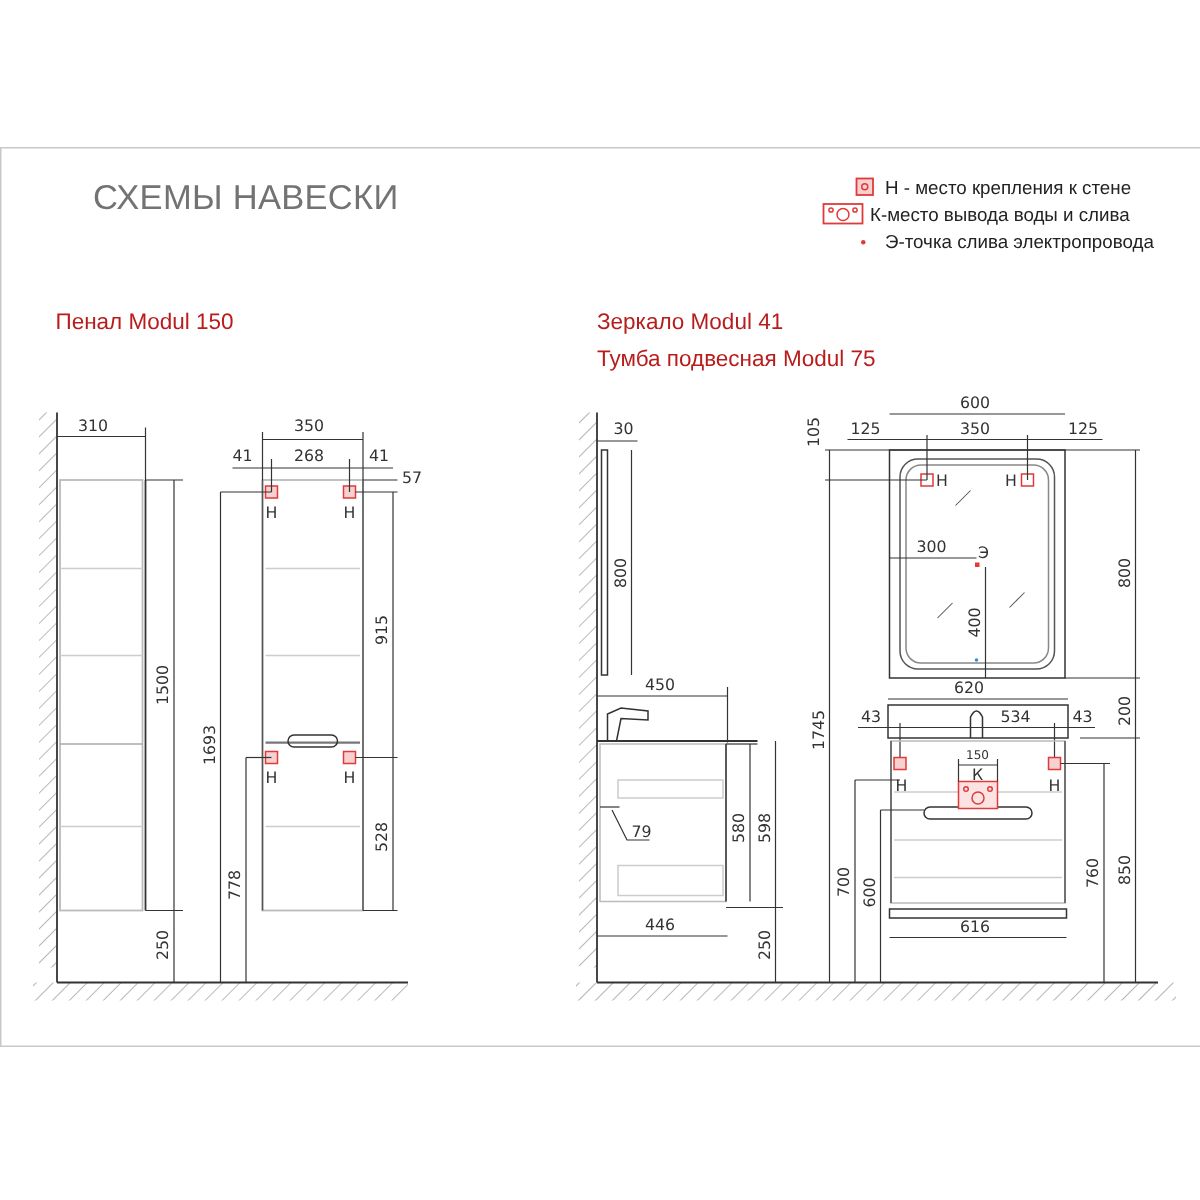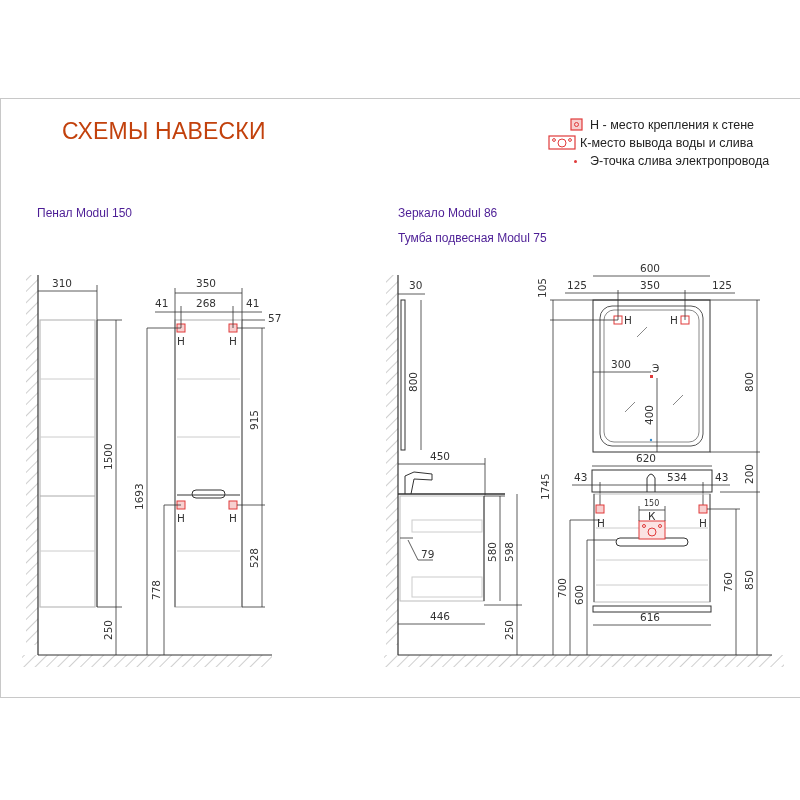--- a/index.html
+++ b/index.html
@@ -1,22 +1,22 @@
 <!DOCTYPE html>
 <html><head>
 <meta charset="utf-8">
 <style>
   html, body { margin:0; padding:0; background:#ffffff; }
   body { width:800px; height:800px; position:relative; overflow:hidden;
          font-family:"Liberation Sans", sans-serif; color:#222; }
   .frame { position:absolute; left:0; top:98px; width:800px; height:600px;
            border-top:1px solid #c8c8c8; border-bottom:1px solid #c8c8c8;
            border-left:1px solid #c8c8c8; box-sizing:border-box; }
-  .title { position:absolute; left:62px; top:118px; font-size:23px; color:#c2410c; letter-spacing:0.2px; }
-  .sec { position:absolute; font-size:12px; color:#4c1d95; }
+  .title { position:absolute; left:62px; top:118px; font-size:23px; color:#737373; letter-spacing:0.2px; }
+  .sec { position:absolute; font-size:15px; color:#b91c1c; }
   .legend { position:absolute; left:548px; top:116px; font-size:12.5px; color:#222; }
   .legend .row { position:relative; height:18px; line-height:18px; }
   svg.draw { position:absolute; left:0; top:0; }
   svg text { font-family:"DejaVu Sans", sans-serif; font-size:10.5px; fill:#333; }
 </style>
 </head>
 <body>
 
 <div class="frame"></div>
 
@@ -39,21 +39,21 @@
     </svg>
     <span style="position:absolute;left:32px;white-space:nowrap">К-место вывода воды и слива</span>
   </div>
   <div class="row">
     <span style="position:absolute;left:26px;top:8px;width:3px;height:3px;background:#e03a3a;border-radius:50%"></span>
     <span style="position:absolute;left:42px;white-space:nowrap">Э-точка слива электропровода</span>
   </div>
 </div>
 
 <div class="sec" style="left:37px;top:206px">Пенал Modul 150</div>
-<div class="sec" style="left:398px;top:206px">Зеркало Modul 86</div>
+<div class="sec" style="left:398px;top:206px">Зеркало Modul 41</div>
 <div class="sec" style="left:398px;top:231px">Тумба подвесная Modul 75</div>
 
 <svg class="draw" width="800" height="800" viewBox="0 0 800 800">
   <defs>
     <pattern id="hatch" patternUnits="userSpaceOnUse" width="8" height="8" patternTransform="rotate(45)">
       <line x1="0" y1="0" x2="0" y2="8" stroke="#888" stroke-width="0.8"></line>
     </pattern>
     <marker id="arr" markerWidth="6" markerHeight="6" refX="3" refY="3" orient="auto">
       <path d="M0,1 L3,3 L0,5" fill="none" stroke="#333" stroke-width="0.6"></path>
     </marker>

